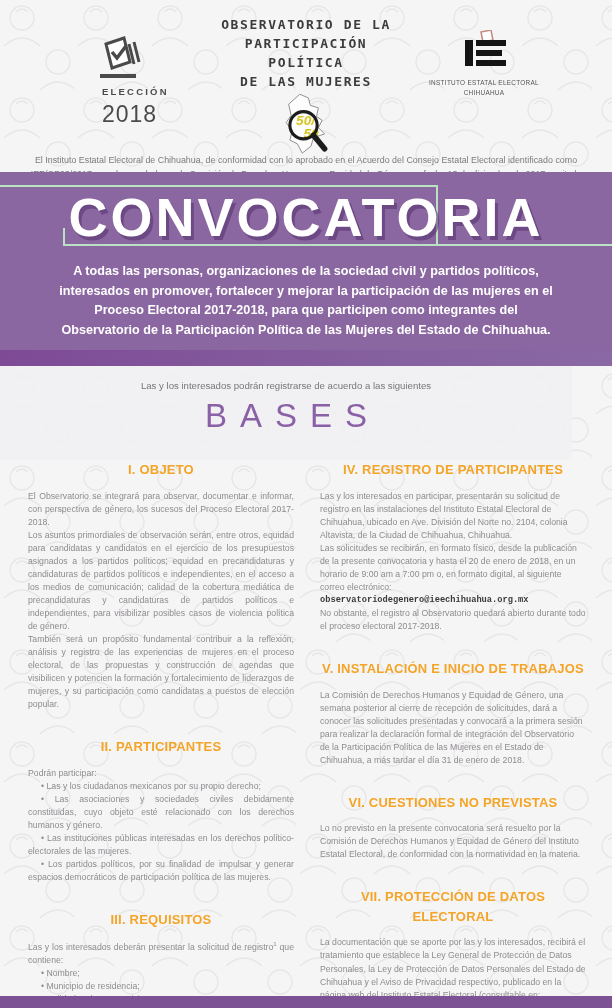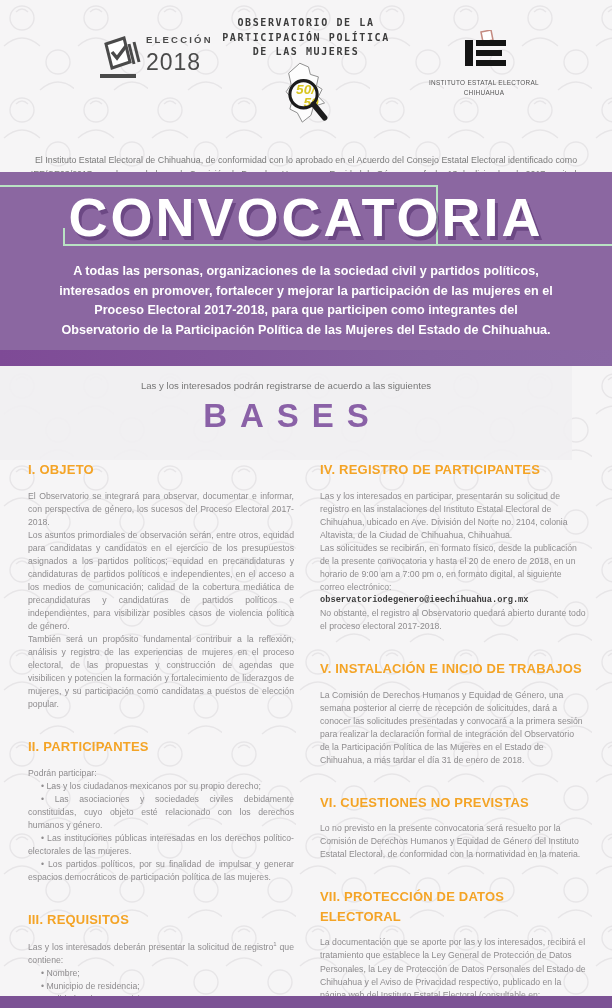--- a/index.html
+++ b/index.html
@@ -2,26 +2,26 @@
 <html><head>
 <meta charset="utf-8">
 <style>
   html,body{margin:0;padding:0;background:#e8e8e8;}
   .page{position:relative;width:612px;height:1008px;margin:0 auto;background:#f6f5f6;
         overflow:hidden;font-family:"Liberation Sans",sans-serif;}
   .wm{position:absolute;left:0;top:0;z-index:0;opacity:.55;}
   .layer{position:absolute;z-index:1;}
 
   
-  .eleccion{left:98px;top:34px;width:140px;display:flex;align-items:flex-start;}
+  .eleccion{left:98px;top:34px;width:140px;display:flex;align-items:flex-start;flex-direction:column;}
   .eleccion .txt{margin-left:4px;color:#4a4a4a;}
   .eleccion .l1{font-size:9.5px;font-weight:700;letter-spacing:2.2px;}
   .eleccion .l2{font-size:23px;font-weight:400;letter-spacing:1px;line-height:.9;margin-top:7px;}
   .obs{left:210px;top:16px;width:192px;text-align:center;}
-  .obs .tline{font-family:"DejaVu Sans Mono",monospace;font-weight:700;font-size:10px;
+  .obs .tline{font-family:"DejaVu Sans Mono",monospace;font-weight:700;font-size:13px;
               letter-spacing:1.6px;color:#3c3c3c;line-height:1.45;}
   .obs svg{margin-top:2px;}
   .iee{left:424px;top:30px;width:120px;text-align:center;color:#4c4c4c;}
   .iee .cap{font-size:6.4px;letter-spacing:.3px;line-height:1.5;color:#555;}
 
   
   .intro{left:28px;top:121px;width:556px;text-align:center;color:#7b7b7b;
          font-size:8.9px;line-height:1.6;margin-top:32px;}
 
   
@@ -33,28 +33,28 @@
               font-size:54px;font-weight:800;letter-spacing:3px;
               text-shadow:3px 4px 0 rgba(84,48,110,.55);}
   .hero-sub{position:absolute;left:56px;top:90px;width:500px;text-align:center;color:#fff;
             font-size:12.6px;font-weight:700;line-height:1.55;}
   .band{left:0;top:350px;width:612px;height:16px;
         background:linear-gradient(90deg,#7e4a96,#8663a0 70%,#8a68a4);}
 
   
   .bases{left:0;top:366px;width:572px;height:94px;background:rgba(240,239,241,.93);text-align:center;}
   .bases .lead{margin-top:14px;font-size:9.6px;color:#777;}
-  .bases .title{margin-top:6px;font-size:33px;font-weight:700;color:#8a61a7;
+  .bases .title{margin-top:6px;font-size:33px;font-weight:400;color:#8a61a7;
                 letter-spacing:13px;padding-left:13px;}
 
   
   .col{top:460px;color:#8e8c8e;font-size:8.7px;line-height:1.5;}
   .col-l{left:28px;width:266px;text-align:justify;}
   .col-r{left:320px;width:266px;text-align:left;}
-  h3.sec{margin:0 0 10px 0;font-size:13px;font-weight:800;letter-spacing:.2px;color:#f4a426;text-align:left;}
+  h3.sec{margin:0 0 10px 0;font-size:13px;font-weight:800;letter-spacing:.2px;color:#f4a426;text-align:center;}
   .col p{margin:0;}
   .gap{height:26px;}
   p.bullet{text-indent:13px;}
   p.bullet::before{content:"• ";}
   .email{display:block;font-weight:800;color:#3a3a3a;font-family:Liberation Mono, monospace;}
   sup{font-size:6px;}
 
   .footband{left:0;top:996px;width:612px;height:12px;background:#7c5295;}
 </style>
 </head>

